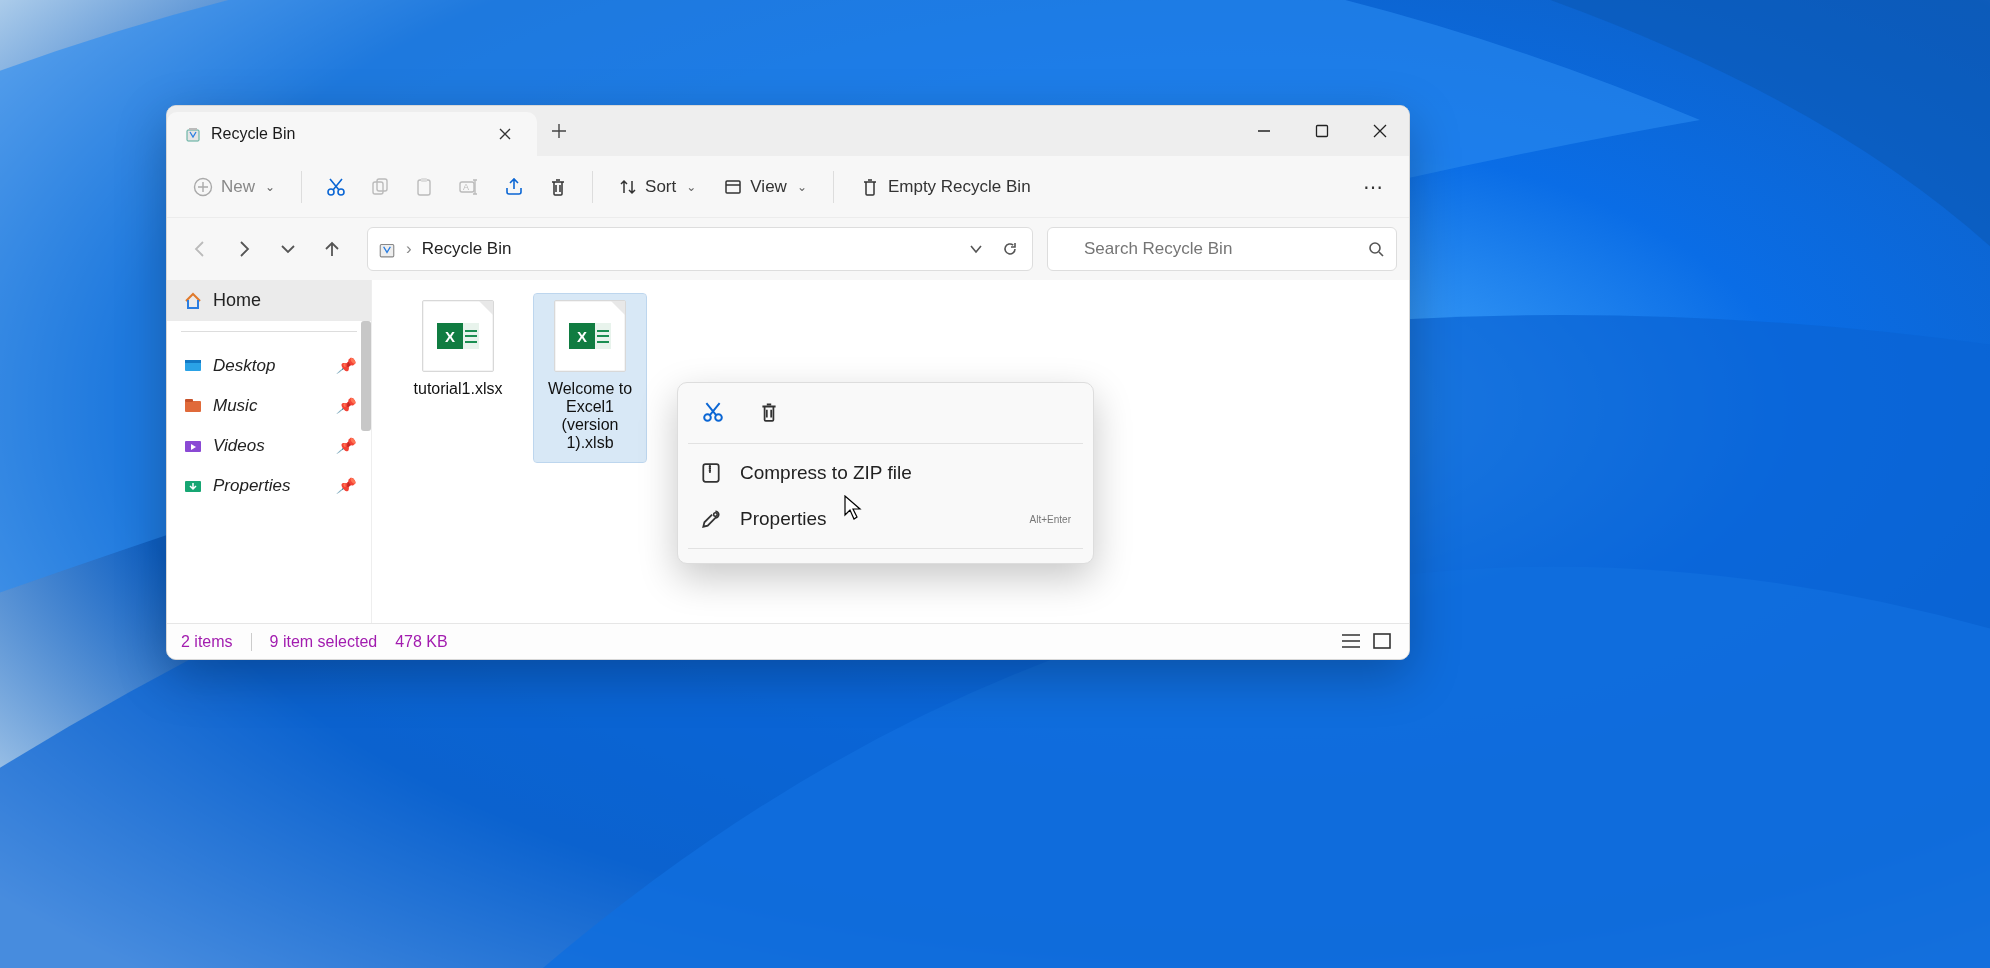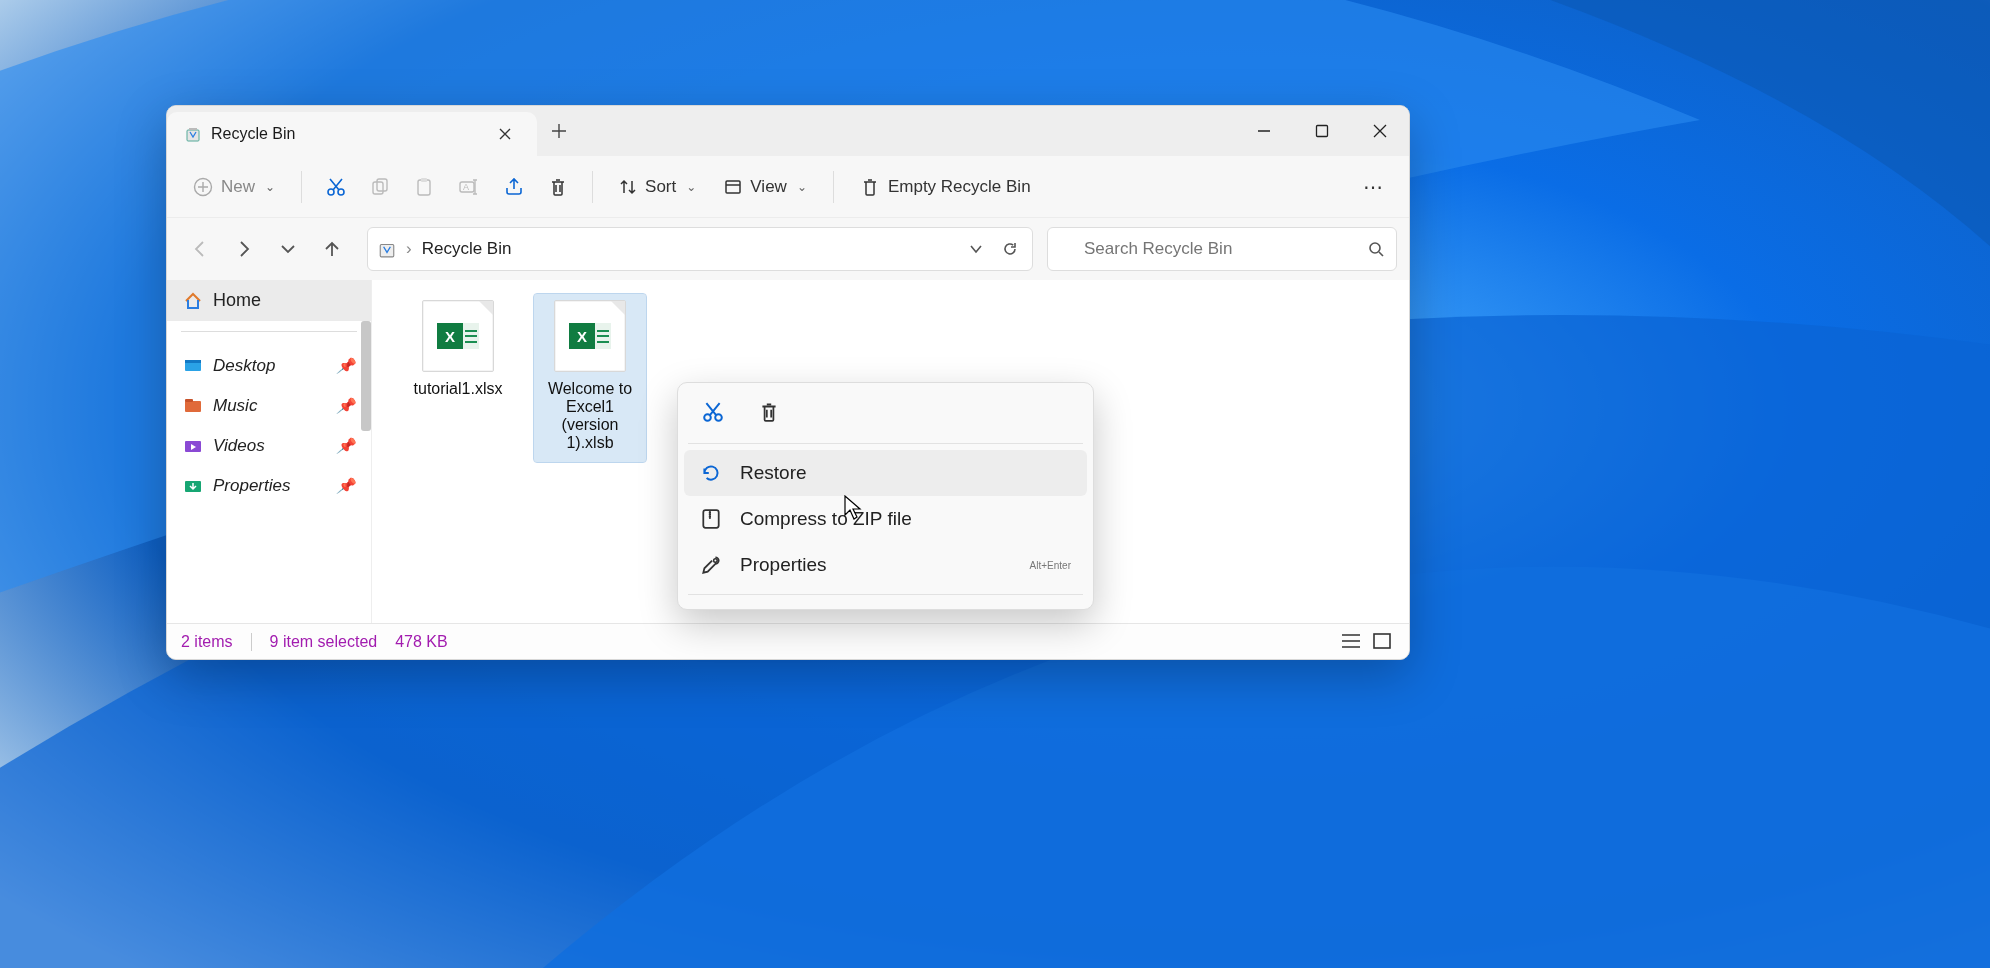--- a/index.html
+++ b/index.html
@@ -409,28 +409,20 @@
         </svg>
       </span>
     <span class="cicon">
         <svg width="22" height="22" viewBox="0 0 20 20">
           <path d="M4 5h12M6 5v12a1 1 0 0 0 1 1h6a1 1 0 0 0 1-1V5M8 3h4" stroke="#333" stroke-width="1.6" fill="none"></path>
           <path d="M8 8v7M12 8v7" stroke="#333" stroke-width="1.6"></path>
         </svg>
       </span>
   </div>
   <div class="ctx-sep"></div>
-  <div class="ctx-item hover">
-    <span>
-        <svg width="22" height="22" viewBox="0 0 20 20">
-          <path d="M4 10a6 6 0 1 1 2 4.5M4 6v4h4" stroke="#0b66d4" stroke-width="1.8" fill="none"></path>
-        </svg>
-      </span>
-    <span>Restore</span>
-  </div>
   <div class="ctx-item">
     <span>
         <svg width="22" height="22" viewBox="0 0 20 20">
           <rect x="3" y="2" width="14" height="16" rx="2" stroke="#333" stroke-width="1.6" fill="none"></rect>
           <path d="M9 2v8M8 4h2M8 6h2M8 8h2" stroke="#333" stroke-width="1.4"></path>
         </svg>
       </span>
     <span>Compress to ZIP file</span>
   </div>
   <div class="ctx-item">

